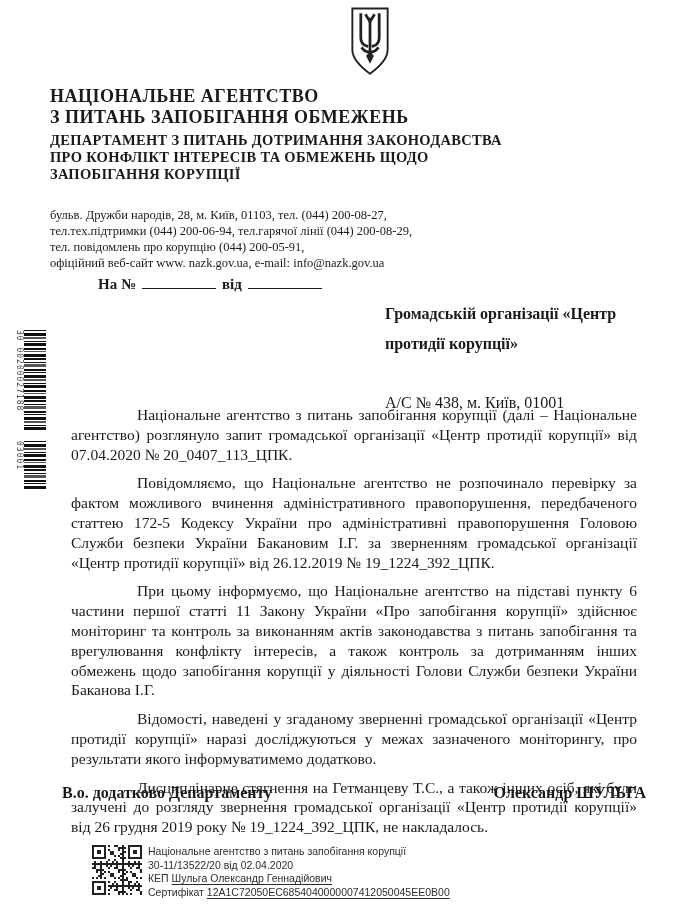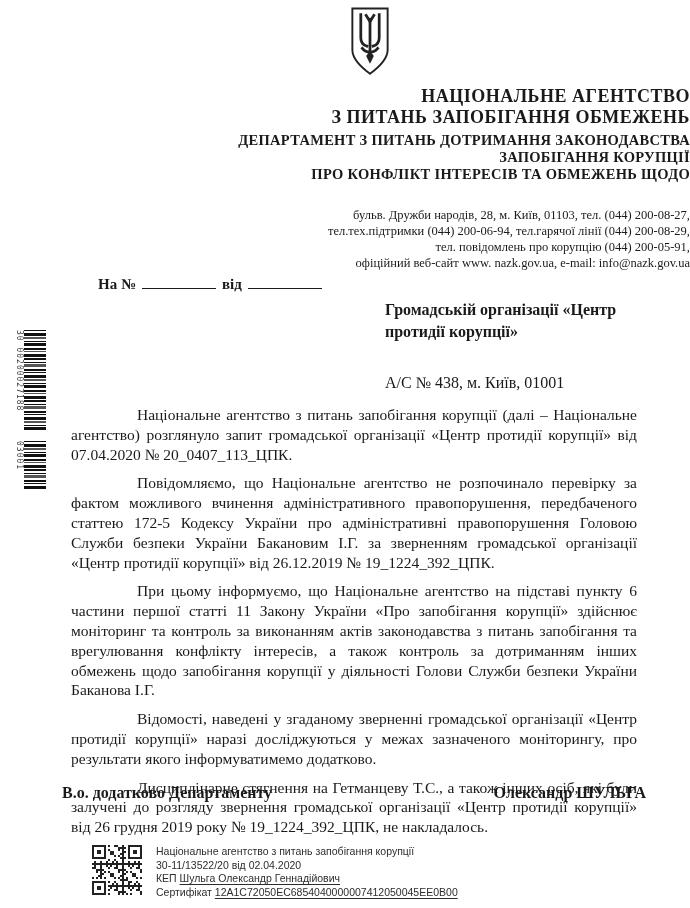--- a/index.html
+++ b/index.html
@@ -2,50 +2,50 @@
 <html><head>
 <meta charset="utf-8">
 <style>
   html,body { margin:0; padding:0; background:#e8e8e8; }
   .page {
     position:relative; width:690px; height:908px; margin:0 auto;
     background:#ffffff; color:#1a1a1a; overflow:hidden;
     font-family:"Liberation Serif", serif;
   }
   
-  .letterhead { position:absolute; top:6px; left:50px; width:640px; text-align:right; }
+  .letterhead { position:absolute; top:6px; left:50px; width:640px; text-align:left; }
   .emblem { height:72px; }
   .emblem svg { display:block; margin:0 auto; }
   .agency-title { margin-top:8px; font-weight:bold; font-size:18px; line-height:21px; letter-spacing:.5px; }
   .dept-title { margin-top:4px; font-weight:bold; font-size:14.5px; line-height:17px; letter-spacing:.3px; }
   .contact { margin-top:24px; font-size:12.5px; line-height:16px; }
   
   .ref-line { position:absolute; top:274px; left:98px; font-size:15px;font-weight:bold; }
   .blank { display:inline-block; width:74px; height:14px; border-bottom:1px solid #1a1a1a; margin:0 6px; vertical-align:baseline; }
   
-  .recipient { position:absolute; top:299px; left:385px; width:258px; font-size:16px; line-height:22px; }
+  .recipient { position:absolute; top:299px; left:385px; width:258px; font-size:16px; line-height:30px; }
   .recipient-name { font-weight:bold; }
   .recipient-address { margin-top:29px; }
   
   .barcode { position:absolute; top:330px; left:14px; width:34px; }
   .bc-seg { display:flex; }
   .bc-seg + .bc-seg { margin-top:9px; }
   .bc-digits {
     writing-mode:vertical-rl; text-orientation:mixed;
     font-family:"DejaVu Sans Mono", monospace; font-size:8px;
     letter-spacing:1px; color:#3a3a3a; width:10px; line-height:10px;
   }
   .bc-bars { width:22px; }
   
   .body-text { position:absolute; top:396px; left:62px; width:584px; font-size:15.5px; line-height:19.8px; text-align:justify; }
   .body-text p { margin:9px; text-indent:66px; }
   
   .signature-row { position:absolute; top:784px; left:62px; width:584px; display:flex; justify-content:space-between; font-weight:bold; font-size:16px; }
   
-  .stamp { position:absolute; top:845px; left:92px; display:flex; gap:14px; font-family:"Liberation Sans", sans-serif; font-size:10.5px; line-height:13.5px; color:#2d2d2d; }
+  .stamp { position:absolute; top:845px; left:92px; display:flex; gap:6px; font-family:"Liberation Sans", sans-serif; font-size:10.5px; line-height:13.5px; color:#2d2d2d; }
   .qr { width:50px; height:50px; }
   .stamp-text .u { text-decoration:underline; text-underline-offset:2px; }
 </style>
 </head>
 <body>
 
 <div class="page">
 
   <div class="letterhead">
     <div class="emblem">
@@ -60,22 +60,22 @@
         </g>
         <path d="M30 58 L25 65 L30 75 L35 65 Z" fill="#222"></path>
       </svg>
     </div>
     <div class="agency-title">
       <div>НАЦІОНАЛЬНЕ АГЕНТСТВО</div>
       <div>З ПИТАНЬ ЗАПОБІГАННЯ ОБМЕЖЕНЬ</div>
     </div>
     <div class="dept-title">
       <div>ДЕПАРТАМЕНТ З ПИТАНЬ ДОТРИМАННЯ ЗАКОНОДАВСТВА</div>
+      <div>ПРО КОНФЛІКТ ІНТЕРЕСІВ ТА ОБМЕЖЕНЬ ЩОДО</div>
       <div>ЗАПОБІГАННЯ КОРУПЦІЇ</div>
-      <div>ПРО КОНФЛІКТ ІНТЕРЕСІВ ТА ОБМЕЖЕНЬ ЩОДО</div>
     </div>
     <div class="contact">
       <div>бульв. Дружби народів, 28, м. Київ, 01103, тел. (044)  200-08-27,</div>
       <div>тел.тех.підтримки (044) 200-06-94, тел.гарячої лінії (044) 200-08-29,</div>
       <div>тел. повідомлень про корупцію (044) 200-05-91,</div>
       <div>офіційний веб-сайт www. nazk.gov.ua, e-mail: info@nazk.gov.ua</div>
     </div>
   </div>
 
   <div class="ref-line">

